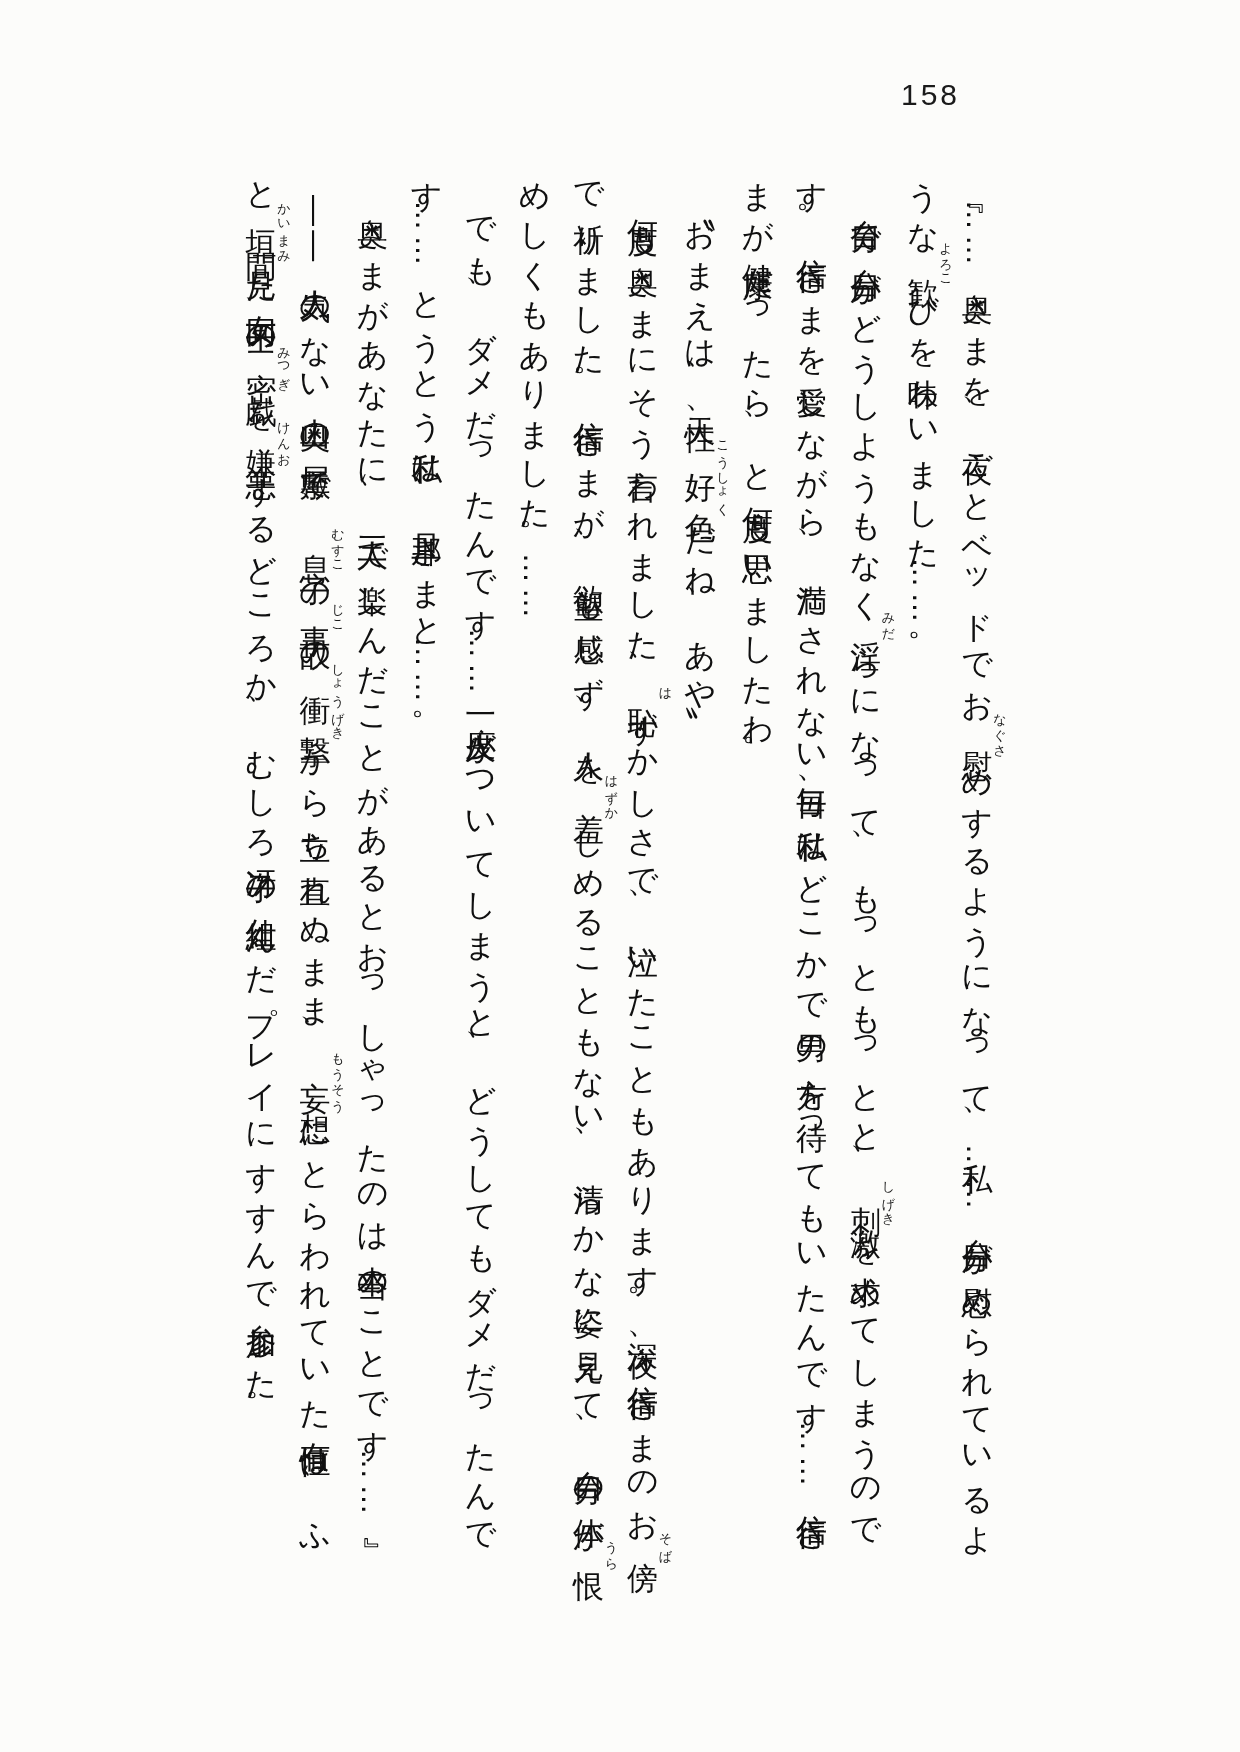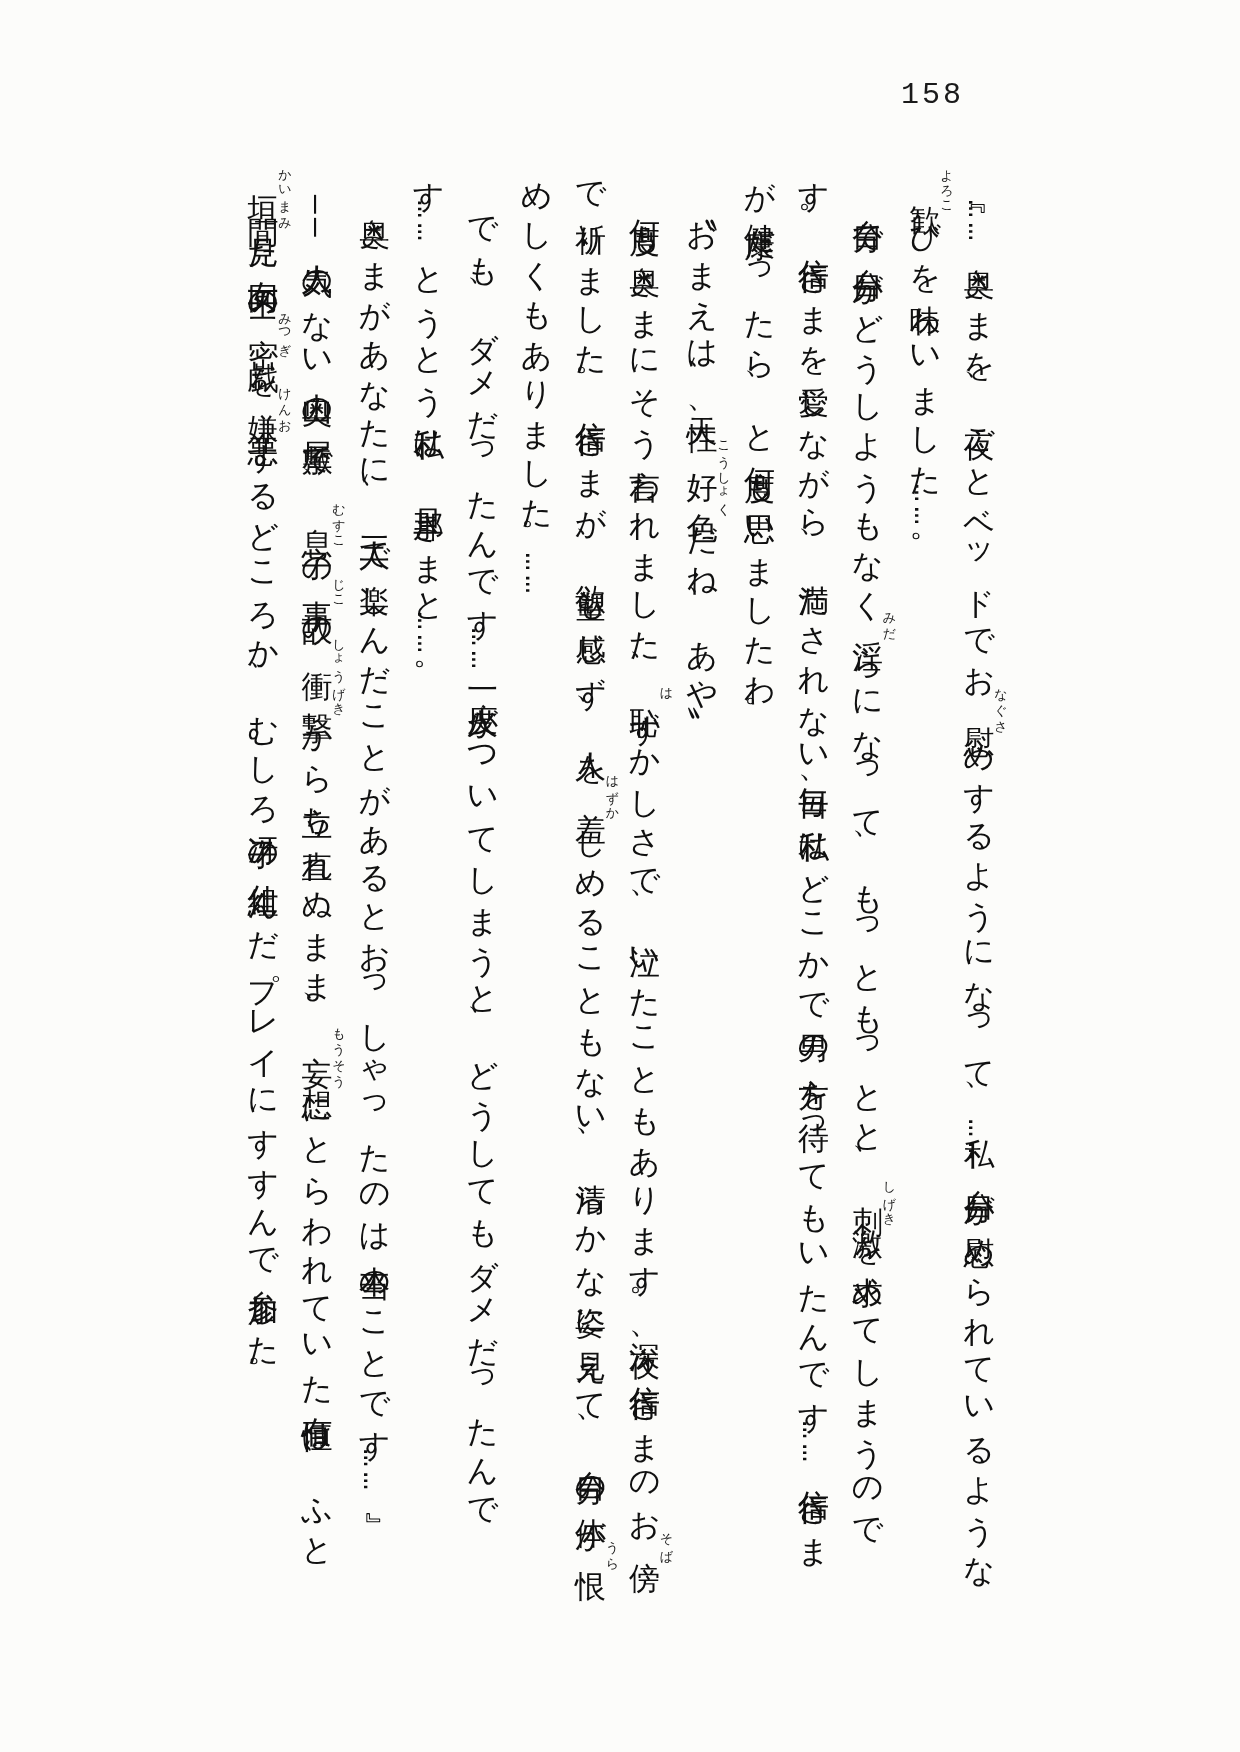--- a/index.html
+++ b/index.html
@@ -7,21 +7,21 @@
     padding: 0;
     background: #e8e8e6;
   }
   .page {
     position: relative;
     width: 1240px;
     height: 1752px;
     margin: 0 auto;
     background: #fcfcfa;
     overflow: hidden;
-    font-family: Liberation Mono, monospace;
+    font-family: Liberation Sans, sans-serif;
     color: #141414;
   }
   .page-number {
     position: absolute;
     top: 78px;
     left: 901px;
     font-size: 30px;
     letter-spacing: 3px;
     color: #1a1a1a;
   }

